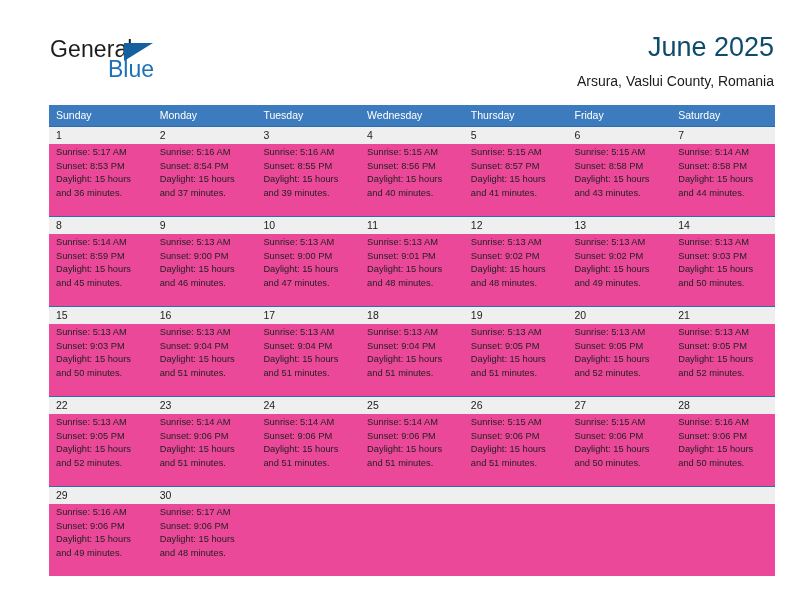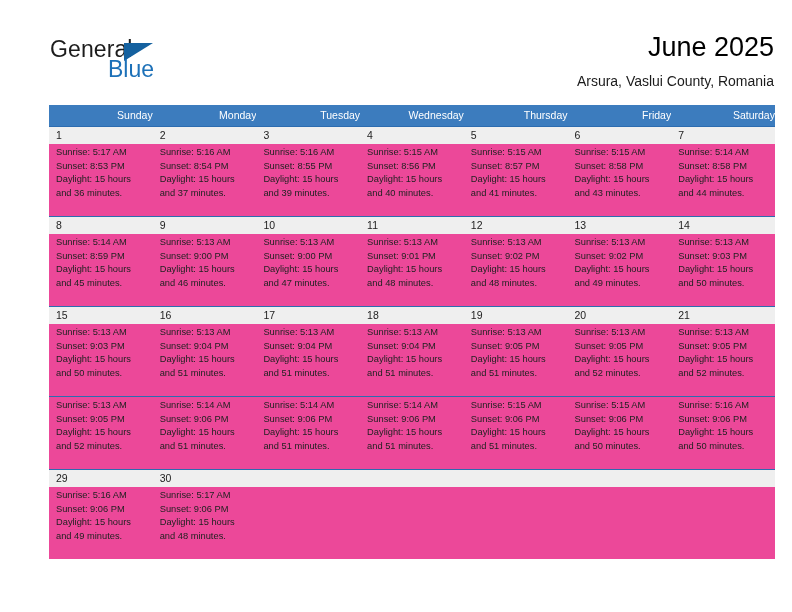--- a/index.html
+++ b/index.html
@@ -67,21 +67,21 @@
   }
 
   .title-block {
     position: absolute;
     right: 34px;
     top: 30px;
     text-align: right;
   }
   .cal-title {
     font-size: 27px;
-    color: #000000;
+    color: #0c4a6e;
     line-height: 34px;
     white-space: nowrap;
     font-family: "Liberation Sans", sans-serif;
   }
   .cal-subtitle {
     font-size: 14px;
     color: #1b1b1b;
     line-height: 22px;
     margin-top: 6px;
     white-space: nowrap;
@@ -106,21 +106,20 @@
     width: 103.71px;
     height: 21px;
     line-height: 21px;
     color: #ffffff;
     font-size: 10.5px;
     padding-left: 7px;
     box-sizing: border-box;
     font-family: "Liberation Sans", sans-serif;
     overflow: hidden;
     white-space: nowrap;
-    text-align: right;
   }
 
   .week {
     width: 726px;
     border-top: 1.5px solid #2c6cb0;
     box-sizing: border-box;
   }
   .week:first-of-type {
     border-top: none;
   }
@@ -362,20 +361,29 @@
         <div class="body-cell">
           <div class="ln">Sunrise: 5:13 AM</div>
           <div class="ln">Sunset: 9:05 PM</div>
           <div class="ln">Daylight: 15 hours</div>
           <div class="ln">and 52 minutes.</div>
         </div>
       </div>
     </div>
 
     <div class="week">
+      <div class="week-datebar">
+        <div class="datebar-cell">22</div>
+        <div class="datebar-cell">23</div>
+        <div class="datebar-cell">24</div>
+        <div class="datebar-cell">25</div>
+        <div class="datebar-cell">26</div>
+        <div class="datebar-cell">27</div>
+        <div class="datebar-cell">28</div>
+      </div>
       <div class="week-body">
         <div class="body-cell">
           <div class="ln">Sunrise: 5:13 AM</div>
           <div class="ln">Sunset: 9:05 PM</div>
           <div class="ln">Daylight: 15 hours</div>
           <div class="ln">and 52 minutes.</div>
         </div>
         <div class="body-cell">
           <div class="ln">Sunrise: 5:14 AM</div>
           <div class="ln">Sunset: 9:06 PM</div>

